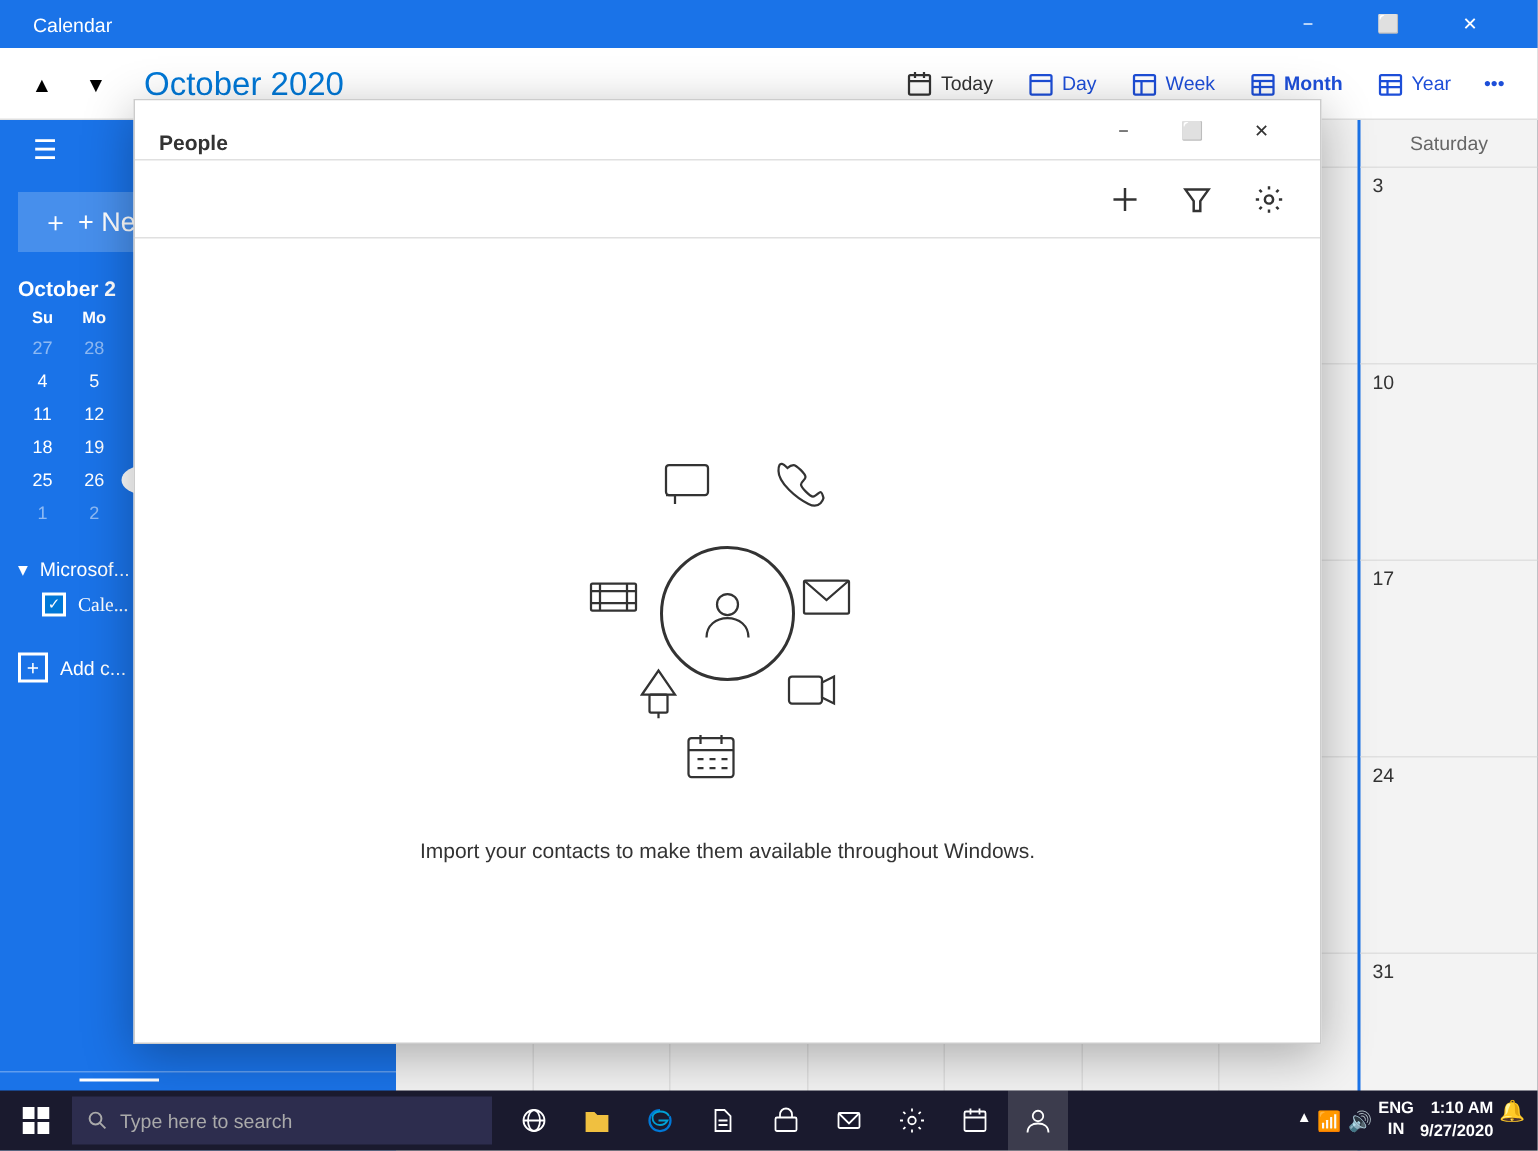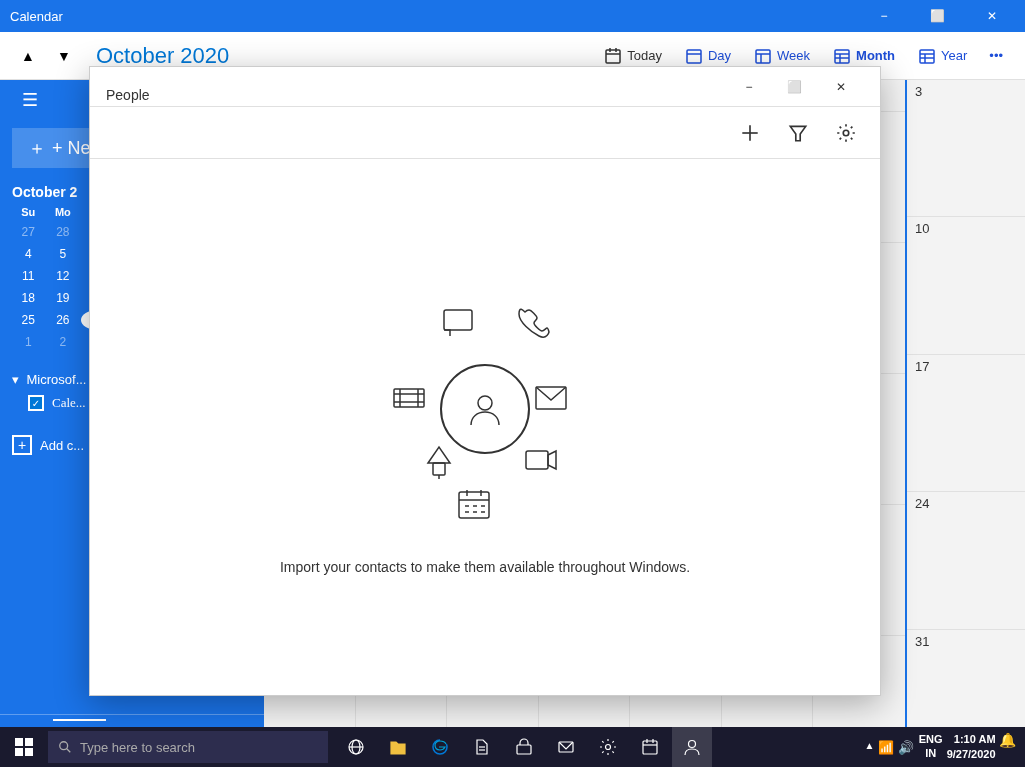--- a/index.html
+++ b/index.html
@@ -13,21 +13,21 @@
       display: flex;
       flex-direction: column;
     }
 
     
     .cal-titlebar {
       background: #1a73e8;
       height: 32px;
       display: flex;
       align-items: center;
-      padding: 0 10px;
+      padding: 0 22px;
       color: white;
     }
     .cal-titlebar-title {
       font-size: 13px;
       color: white;
     }
     .cal-titlebar-controls {
       margin-left: auto;
       display: flex;
       gap: 8px;
@@ -307,21 +307,21 @@
     .dialog-titlebar {
       background: white;
       height: 40px;
       display: flex;
       align-items: center;
       padding: 0 16px;
       border-bottom: 1px solid #e0e0e0;
     }
     .dialog-title {
       font-size: 14px;
-      font-weight: 400;
+      font-weight: 700;
       color: #333;
       flex: 1;
       margin-top: 16px;
     }
     .dialog-controls {
       display: flex;
       gap: 0;
     }
     .dialog-btn {
       width: 46px; height: 32px;
@@ -749,20 +749,21 @@
               <span class="cal-cell-num" style="background:#1a73e8;color:white;width:24px;height:24px;border-radius:50%;display:flex;align-items:center;justify-content:center;">27</span>
             </div>
           <div class="cal-cell"><span class="cal-cell-num">28</span></div>
           <div class="cal-cell"><span class="cal-cell-num">29</span></div>
           <div class="cal-cell"><span class="cal-cell-num">30</span></div>
         </div>
       </div>
     </div>
 
     <div class="cal-right-panel">
+      <div class="right-panel-header">Saturday</div>
       <div class="right-panel-cells">
         <div class="right-panel-cell">3</div>
         <div class="right-panel-cell">10</div>
         <div class="right-panel-cell">17</div>
         <div class="right-panel-cell">24</div>
         <div class="right-panel-cell">31</div>
       </div>
     </div>
   </div>
 </div>

